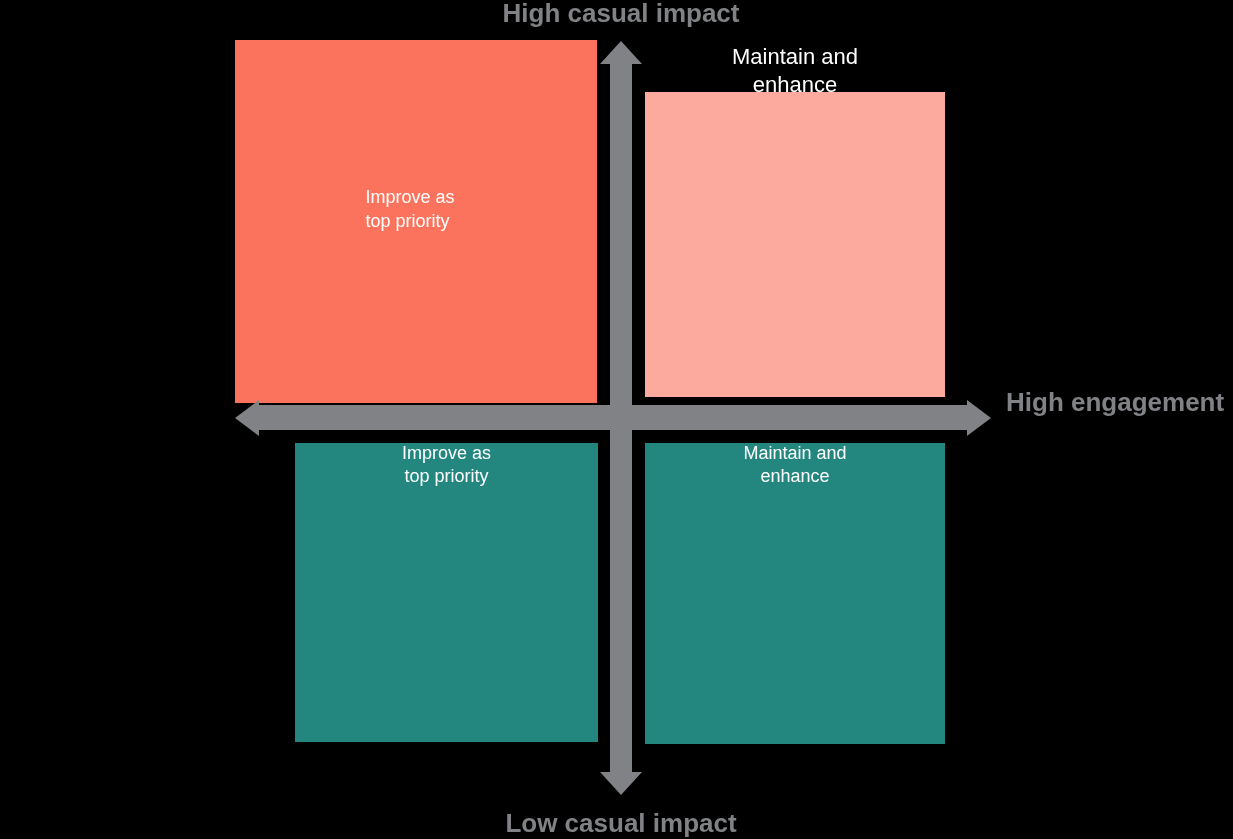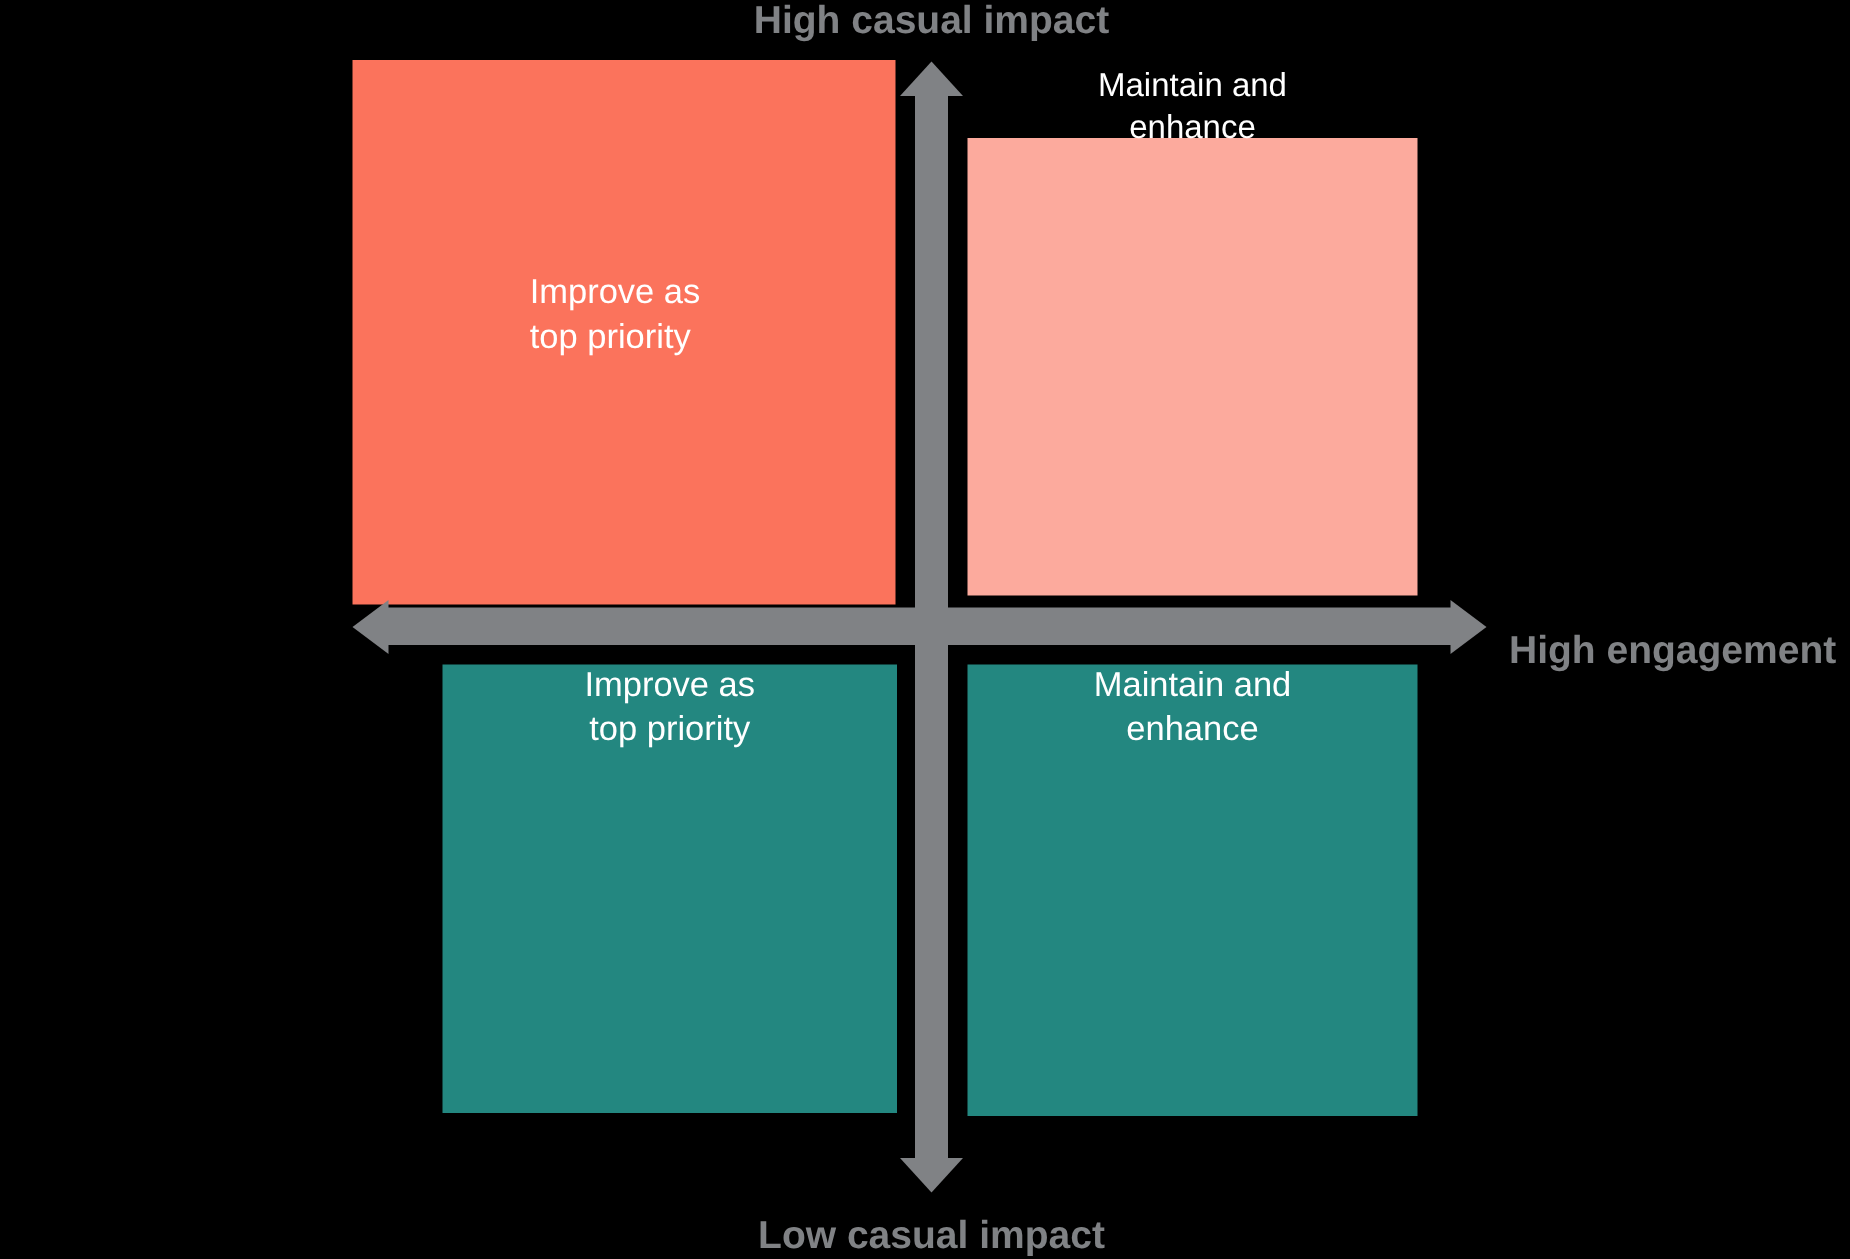--- a/index.html
+++ b/index.html
@@ -20,21 +20,21 @@
   
   .quad {
     position: absolute;
     box-sizing: border-box;
     display: flex;
     align-items: flex-start;
     justify-content: center;
   }
   .quad-label {
     color: #ffffff;
-    font-size: 23px;
+    font-size: 18px;
     line-height: 1.28;
     white-space: pre-line;
     text-align: center;
     font-family: "Liberation Sans", sans-serif;
   }
   .quad-label.left-align { text-align: left; }
 
   #quad-top-left {
     left: 235px;  top: 40px;
     width: 362px; height: 363px;
@@ -119,21 +119,21 @@
     top: 808px;
     width: 1242px;
     text-align: center;
   }
   #label-left {
     left: 0px;
     top: 405px;
   }
   #label-right {
     left: 1006px;
-    top: 418px;
+    top: 387px;
   }
 </style>
 </head>
 <body>
 
 <div id="canvas">
 
   <div class="quad" id="quad-top-left">
     <div class="quad-label left-align">Improve as
 top priority</div>

